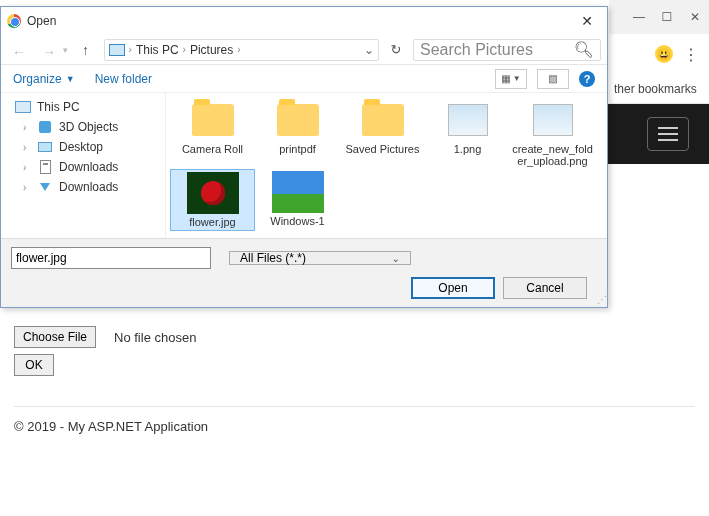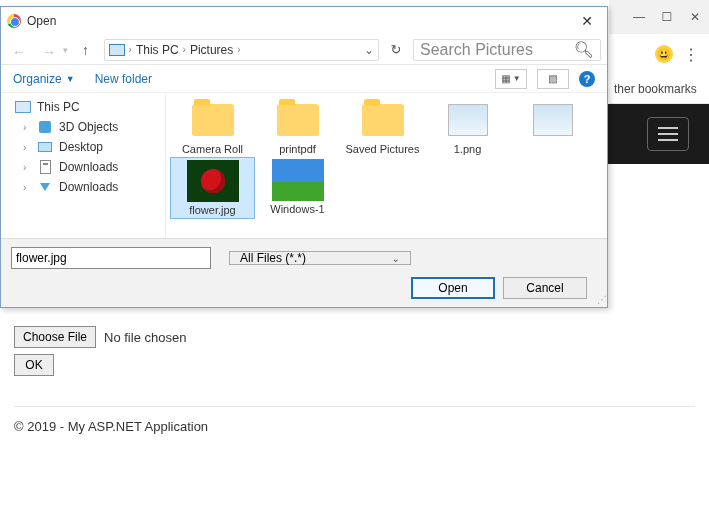--- a/index.html
+++ b/index.html
@@ -75,21 +75,21 @@
   .filename-input { flex: 0 0 200px; height: 22px; border: 1px solid #888; font-size: 12px; padding: 0 4px; background: #fff; }
   .filetype { flex: 0 0 182px; margin-left: 10px; height: 14px; border: 1px solid #aaa; background: #efefef; font-size: 12px; display:flex; align-items:center; padding:0 10px; }
   .filetype .dd { margin-left:auto; font-size:10px; color:#555; }
   .btn-row { display: flex; justify-content: flex-end; gap: 8px; padding-right: 10px; }
   .dlg-btn { width: 84px; height: 22px; font-size: 12px; border: 1px solid #aaa; background: #eee; }
   .dlg-btn.primary { border: 2px solid #1a6fb5; background: #f3f9fe; }
   .grip { position:absolute; right:2px; bottom:2px; font-size:10px; color:#aaa; letter-spacing:-2px; }
 
   
   .page-area { position: absolute; left: 14px; top: 326px; right: 14px; }
-  .file-picker { display: flex; align-items: center; gap: 8px; margin-bottom: 6px; }
+  .file-picker { display: flex; align-items: center; gap: 18px; margin-bottom: 6px; }
   .choose-btn { height: 22px; padding: 0 8px; border: 1px solid #888; background: #eee; font-size: 12px; }
   .nofile { font-size: 13px; color: #333; }
   .ok-btn { height: 22px; width: 40px; border: 1px solid #888; background: #eee; font-size: 12px; display:block; }
   .hr { border: none; border-top: 1px solid #e5e5e5; margin: 30px 0 12px; }
   .footer-text { font-size: 13px; color: #333; }
 </style>
 </head>
 <body>
 
 <div class="browser-top">
@@ -215,20 +215,21 @@
         <div class="cell">
             <div class="thumb">
               <div class="img-ico"></div>
             </div>
             <div>1.png</div>
           </div>
         <div class="cell">
             <div class="thumb">
               <div class="img-ico"></div>
             </div>
+            <div style="word-break:break-all;">create_new_folder_upload.png</div>
           </div>
       </div>
       <div class="row">
         <div class="cell sel">
             <div class="thumb">
               <div class="flower-thumb"></div>
             </div>
             <div>flower.jpg</div>
           </div>
         <div class="cell">

